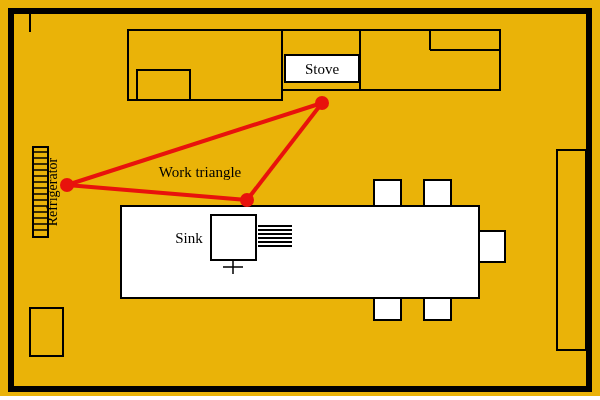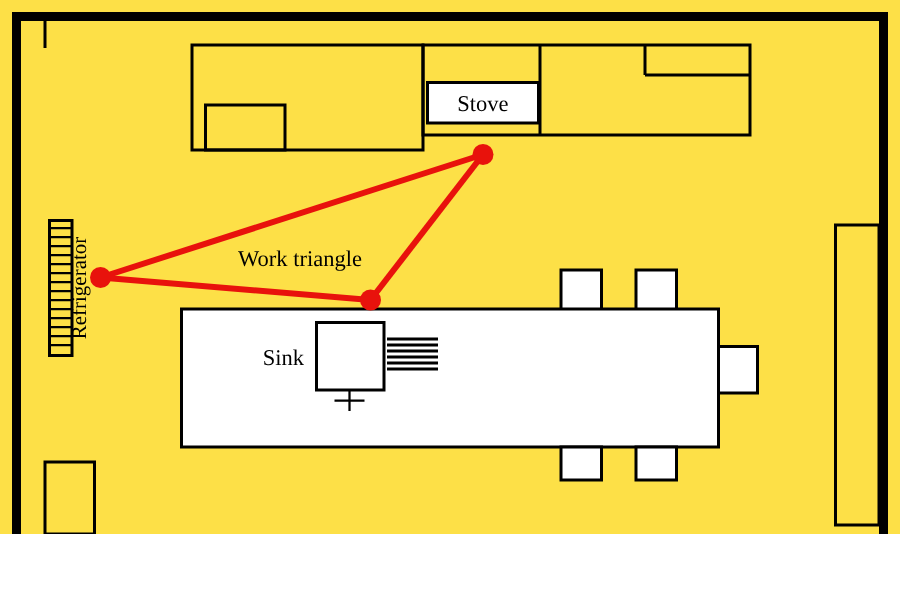--- a/index.html
+++ b/index.html
@@ -3,22 +3,22 @@
 <meta charset="utf-8">
 <style>
   html, body {
     margin: 0;
     padding: 0;
     background: #ffffff;
   }
   .canvas {
     position: relative;
     width: 600px;
-    height: 356px;
-    background: #fde047;
+    height: 396px;
+    background: #eab308;
     overflow: hidden;
     font-family: "Liberation Serif", "DejaVu Serif", serif;
   }
   svg {
     display: block;
   }
   svg text {
     font-family: "Liberation Serif", "DejaVu Serif", serif;
     fill: #000000;
   }

